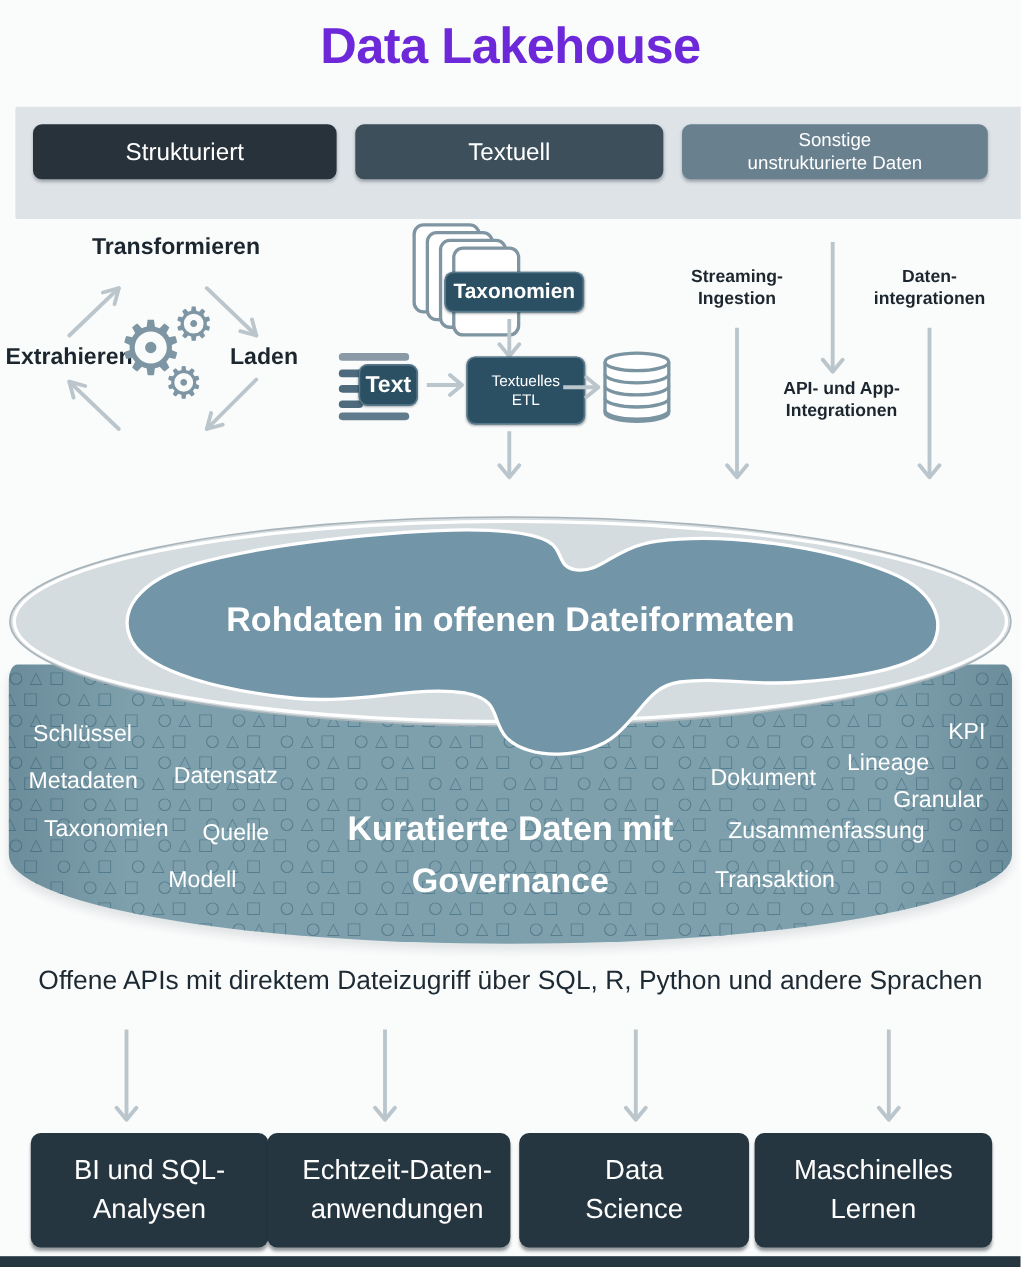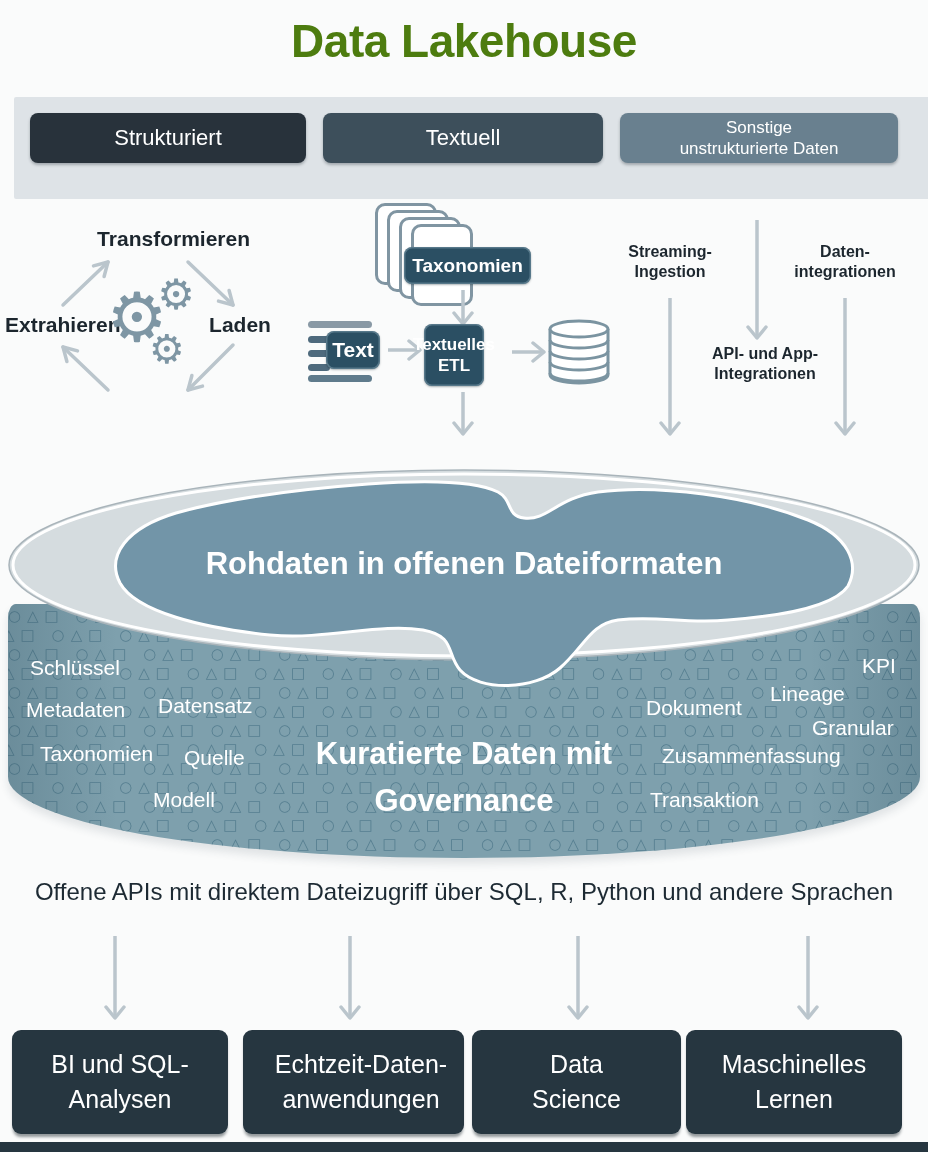--- a/index.html
+++ b/index.html
@@ -6,21 +6,21 @@
   .stage{
     position:relative;width:928px;height:1152px;overflow:hidden;
     background:#fafbfb;font-family:"Liberation Sans","DejaVu Sans",sans-serif;
     color:#1e2b36;
   }
   .abs{position:absolute;}
   .preline{white-space:pre-line;}
 
   
   .page-title{left:0;top:14px;width:928px;text-align:center;
-    font-size:46px;font-weight:700;letter-spacing:-0.5px;color:#4d7c0f;}
+    font-size:46px;font-weight:700;letter-spacing:-0.5px;color:#6d28d9;}
 
   
   .source-bar{left:14px;top:97px;width:900px;height:102px;background:#dee3e7;border-radius:2px;padding-left:48px;}
   .chip{position:absolute;top:16px;height:50px;border-radius:8px;display:flex;align-items:center;justify-content:center;
     color:#fff;font-weight:500;box-shadow:0 2px 3px rgba(20,30,40,.3);}
   .chip1{left:16px;width:276px;background:#28323b;font-size:22px;}
   .chip2{left:309px;width:280px;background:#3d4f5b;font-size:22px;}
   .chip3{left:606px;width:278px;background:#69808f;font-size:17px;line-height:1.25;text-align:center;}
 
   
@@ -71,21 +71,21 @@
     </div>
     <div class="chip chip2">
       <span>Textuell</span>
     </div>
     <div class="chip chip3">
       <span class="preline">Sonstige
 unstrukturierte Daten</span>
     </div>
   </div>
 
-  <div class="abs dlabel" style="left:70px;top:226px;width:180px;text-align:right;">Transformieren</div>
+  <div class="abs dlabel" style="left:70px;top:212px;width:180px;">Transformieren</div>
   <div class="abs dlabel" style="left:5px;top:312px;width:115px;">Extrahieren</div>
   <div class="abs dlabel" style="left:198px;top:312px;width:84px;">Laden</div>
 
   <svg class="abs" style="left:38px;top:250px;" width="240" height="152" viewBox="0 0 240 152" fill="none" stroke="#bac5cc" stroke-width="3.5" stroke-linecap="round" stroke-linejoin="round">
     <line x1="25" y1="55" x2="70" y2="12"></line>
       <polyline points="55.5,15.9 70,12 66.1,26.5"></polyline>
     <line x1="150" y1="12" x2="195" y2="55"></line>
       <polyline points="180.5,51.1 195,55 191.1,40.5"></polyline>
     <line x1="195" y1="95" x2="150" y2="140"></line>
       <polyline points="164.5,136.1 150,140 153.9,125.5"></polyline>
@@ -120,21 +120,21 @@
   </div>
   <div class="abs tealbox" style="left:326px;top:331px;width:54px;height:38px;font-size:21px;font-weight:700;">
     <span>Text</span>
   </div>
 
   <svg class="abs" style="left:388px;top:338px;" width="34" height="24" fill="none" stroke="#bac5cc" stroke-width="3.5" stroke-linecap="round" stroke-linejoin="round">
     <line x1="0" y1="12" x2="31" y2="12"></line>
       <polyline points="21,3 32,12 21,21"></polyline>
   </svg>
 
-  <div class="abs tealbox" style="left:424px;top:324px;width:60px;height:62px;font-size:17px;font-weight:700;line-height:1.25;">
+  <div class="abs tealbox" style="left:424px;top:324px;width:108px;height:62px;font-size:14px;font-weight:400;line-height:1.25;">
     <span class="preline">Textuelles
 ETL</span>
   </div>
 
   <svg class="abs" style="left:512px;top:340px;" width="34" height="24" fill="none" stroke="#bac5cc" stroke-width="3.5" stroke-linecap="round" stroke-linejoin="round">
     <line x1="0" y1="12" x2="31" y2="12"></line>
       <polyline points="21,3 32,12 21,21"></polyline>
   </svg>
 
   <svg class="abs" style="left:546px;top:318px;" width="66" height="68" viewBox="0 0 66 68">
@@ -240,21 +240,21 @@
   </svg>
   <svg class="abs" style="left:566px;top:936px;" width="24" height="84" fill="none" stroke="#bac5cc" stroke-width="3.5" stroke-linecap="round" stroke-linejoin="round">
     <line x1="12" y1="0" x2="12" y2="81"></line>
       <polyline points="3,71 12,82 21,71"></polyline>
   </svg>
   <svg class="abs" style="left:796px;top:936px;" width="24" height="84" fill="none" stroke="#bac5cc" stroke-width="3.5" stroke-linecap="round" stroke-linejoin="round">
     <line x1="12" y1="0" x2="12" y2="81"></line>
       <polyline points="3,71 12,82 21,71"></polyline>
   </svg>
 
-  <div class="consumer" style="left:12px;width:216px;">
+  <div class="consumer" style="left:28px;width:216px;">
     <span class="preline">BI und SQL-
 Analysen</span>
   </div>
   <div class="consumer" style="left:243px;width:206px;padding-left:15px;">
     <span class="preline">Echtzeit-Daten-
 anwendungen</span>
   </div>
   <div class="consumer" style="left:472px;width:209px;">
     <span class="preline">Data
 Science</span>

